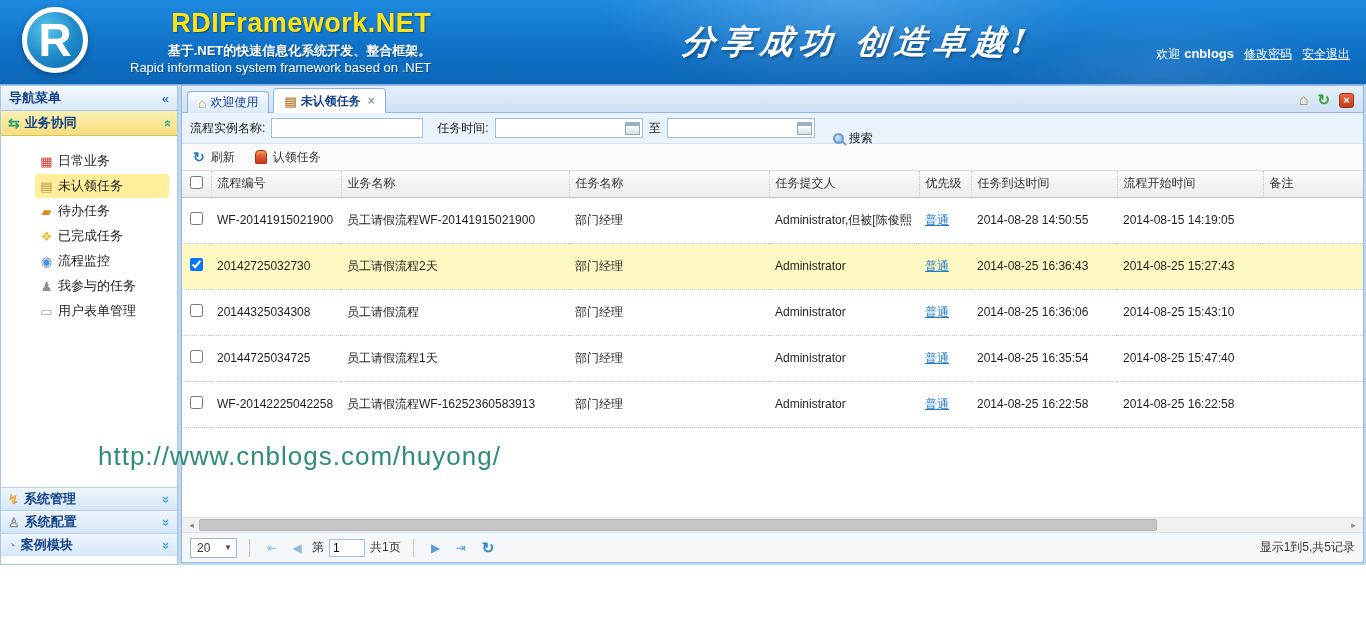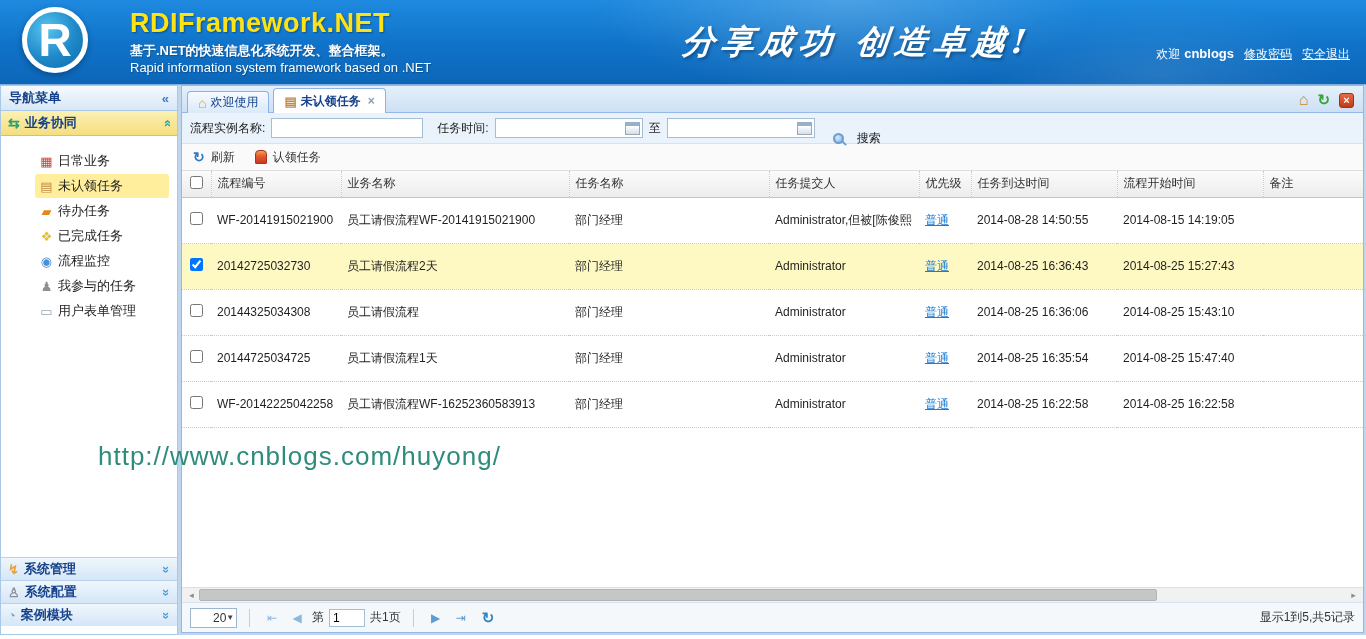--- a/index.html
+++ b/index.html
@@ -12,35 +12,35 @@
     background:
       radial-gradient(ellipse 420px 160px at 62% 0%, rgba(255,255,255,.20), transparent 60%),
       radial-gradient(ellipse 300px 120px at 85% 90%, rgba(255,255,255,.10), transparent 60%),
       linear-gradient(180deg,#1E8ADF 0%, #0F72C8 55%, #0C66B8 100%);
     border-bottom:1px solid #7FAEDC; }
   .logo-circle { position:absolute; left:22px; top:7px; width:66px; height:66px;
     border-radius:50%; border:5px solid #fff;
     background:radial-gradient(circle at 35% 30%, #57C4EE 0%, #1E88C8 55%, #0F6AAC 100%);
     color:#fff; font-size:46px; font-weight:bold; text-align:center; line-height:56px;
     box-shadow:0 2px 6px rgba(0,0,0,.3); }
-  .brand { position:absolute; left:130px; top:8px; }
+  .brand { position:absolute; left:130px; top:8px;text-align:right; }
   .brand-title { color:#FFE213; font-size:27px; font-weight:bold; letter-spacing:.5px;
     text-shadow:1px 1px 2px rgba(0,0,0,.35); }
   .brand-sub { color:#fff; font-size:13px; line-height:17px; text-shadow:1px 1px 1px rgba(0,0,0,.25); }
   .brand-sub.cn { margin-top:3px; font-weight:bold; }
   .slogan { position:absolute; left:682px; top:20px; color:#fff; font-size:33px; font-weight:bold;
     font-style:italic; letter-spacing:6px; font-family:"DejaVu Serif", serif;
     text-shadow:2px 2px 3px rgba(0,0,0,.3); transform:skewX(-6deg); white-space:nowrap; }
   .user-links { position:absolute; right:16px; top:46px; color:#fff; font-size:12px;
     display:flex; align-items:baseline; gap:10px; white-space:nowrap; }
   .user-links .uname { font-weight:bold; font-size:13px; margin-left:-6px; }
   .user-links a { color:#fff; text-decoration:underline; cursor:pointer; }
 
   
-  .bodyrow { display:flex; height:550px; background:#BFD6EC; }
+  .bodyrow { display:flex; height:480px; background:#BFD6EC; }
 
   
   .sidebar { width:178px; background:#fff; border:1px solid #A9C7E7; display:flex;
     flex-direction:column; flex:none; }
   .side-title { height:25px; flex:none; background:linear-gradient(#F5FAFE,#D8E7F6);
     border-bottom:1px solid #A9C7E7; display:flex; align-items:center; padding:0 8px;
     color:#15428B; font-weight:bold; font-size:13px; }
   .side-title .lbl { flex:1; }
   .chev { display:inline-block; font-weight:bold; color:#3C78C8; font-size:13px; }
   .rot-up { transform:rotate(-90deg); color:#2FA39B; }
@@ -90,21 +90,21 @@
 
   .filterbar { height:31px; flex:none; background:#EAF2FB; border-bottom:1px solid #D4E3F3;
     display:flex; align-items:center; padding:0 8px; gap:6px; font-size:12px; color:#222; }
   .ti { width:152px; height:20px; border:1px solid #A4BED4; background:#fff; font-size:12px;
     padding:0 3px; outline:none; }
   .dwrap { width:148px; height:20px; border:1px solid #A4BED4; background:#fff;
     display:flex; align-items:center; }
   .dwrap input { border:none; flex:1; min-width:0; height:16px; font-size:12px; padding:0 3px; outline:none; }
   .cal { width:15px; height:13px; flex:none; margin-right:2px; background:linear-gradient(#FFF,#D4DEE8);
     border:1px solid #98A8BC; border-top:4px solid #9AB0C8; cursor:pointer; }
-  .search-btn { display:flex; align-items:center; gap:13px; margin-left:12px; cursor:pointer;margin-top:20px; }
+  .search-btn { display:flex; align-items:center; gap:5px; margin-left:12px; cursor:pointer;margin-top:20px; }
   .mag { position:relative; width:11px; height:11px; border:2px solid #6E9CD0; border-radius:50%;
     background:radial-gradient(circle at 35% 35%, #D8EAFB, #7FB2E4); }
   .mag::after { content:""; position:absolute; width:6px; height:2px; background:#6E9CD0;
     transform:rotate(45deg); right:-5px; bottom:-2px; }
 
   .toolbar { height:27px; flex:none; background:#FAFAFA; border-bottom:1px solid #DDD;
     display:flex; align-items:center; padding:0 11px; gap:20px; font-size:12px; color:#333; }
   .tb-btn { display:flex; align-items:center; gap:6px; cursor:pointer; }
   .tb-ric { color:#2E7AC0; font-size:14px; font-weight:bold; }
   .stamp { width:12px; height:14px; border:1px solid #B03020; border-radius:4px 4px 1px 1px;
@@ -127,21 +127,21 @@
   .hscroll { height:15px; flex:none; background:#F1F1F1; border-top:1px solid #E0E0E0; position:relative; }
   .hs-ar { position:absolute; top:0; width:15px; height:14px; color:#8A8A8A; font-size:9px;
     line-height:14px; text-align:center; cursor:pointer; }
   .hs-l { left:2px; } .hs-r { right:2px; }
   .hs-thumb { position:absolute; left:17px; top:1px; height:12px; width:958px; background:#C6C6C6;
     border:1px solid #B4B4B4; border-radius:2px; cursor:pointer; }
 
   .pager { height:30px; flex:none; background:#F4F8FB; border-top:1px solid #D5E2EF; display:flex;
     align-items:center; padding:0 8px; gap:5px; font-size:12px; color:#333; }
   .psize { width:47px; height:20px; border:1px solid #9EB6CE; background:#fff; display:flex;
-    align-items:center; padding-left:22px; cursor:pointer; }
+    align-items:center; padding-left:6px; cursor:pointer; }
   .psize .caret { font-size:8px; color:#444; margin-left:auto; margin-right:4px; }
   .pg-sep { width:1px; height:18px; background:#CCC; margin:0 7px; }
   .pg-btn { width:20px; text-align:center; font-size:12px; color:#8FB8DF; cursor:pointer; }
   .pg-btn.strong { color:#5E9BD3; }
   .pg-input { width:36px; height:18px; border:1px solid #A4BED4; font-size:12px; padding:0 3px; outline:none; }
   .pg-refresh { color:#2E86C8; font-size:15px; font-weight:bold; cursor:pointer; margin-left:6px; }
   .pg-summary { margin-left:auto; color:#333; }
 
   .watermark { position:absolute; left:98px; top:441px; font-size:26px; color:#2D8C7C;
     letter-spacing:1px; pointer-events:none; white-space:nowrap; }

